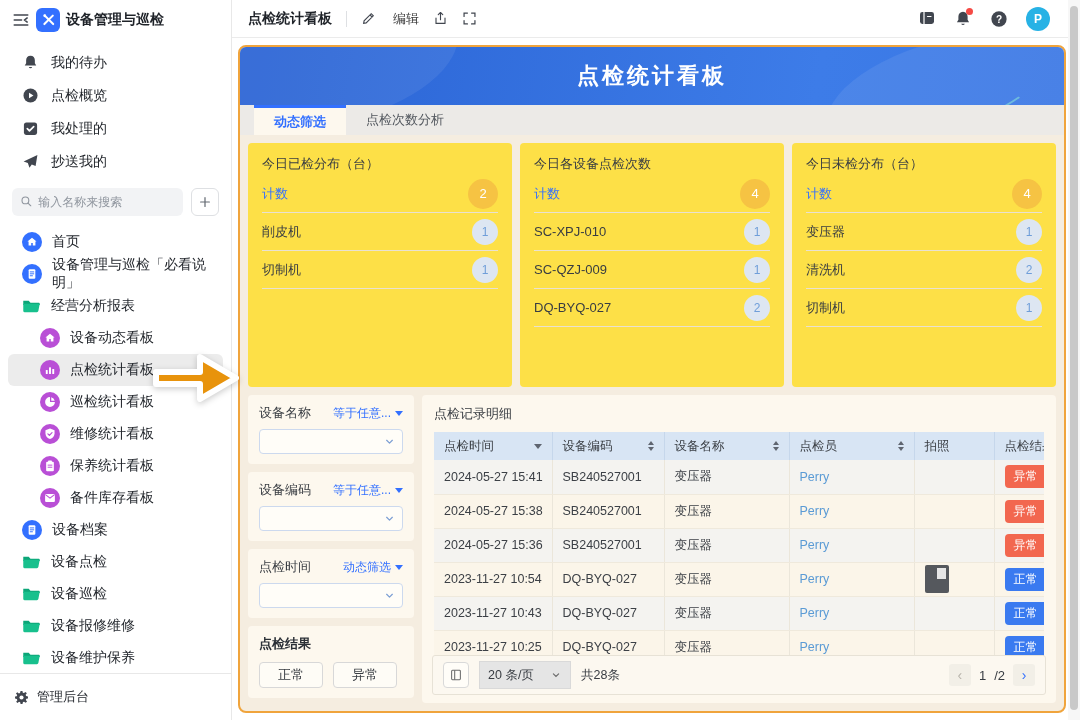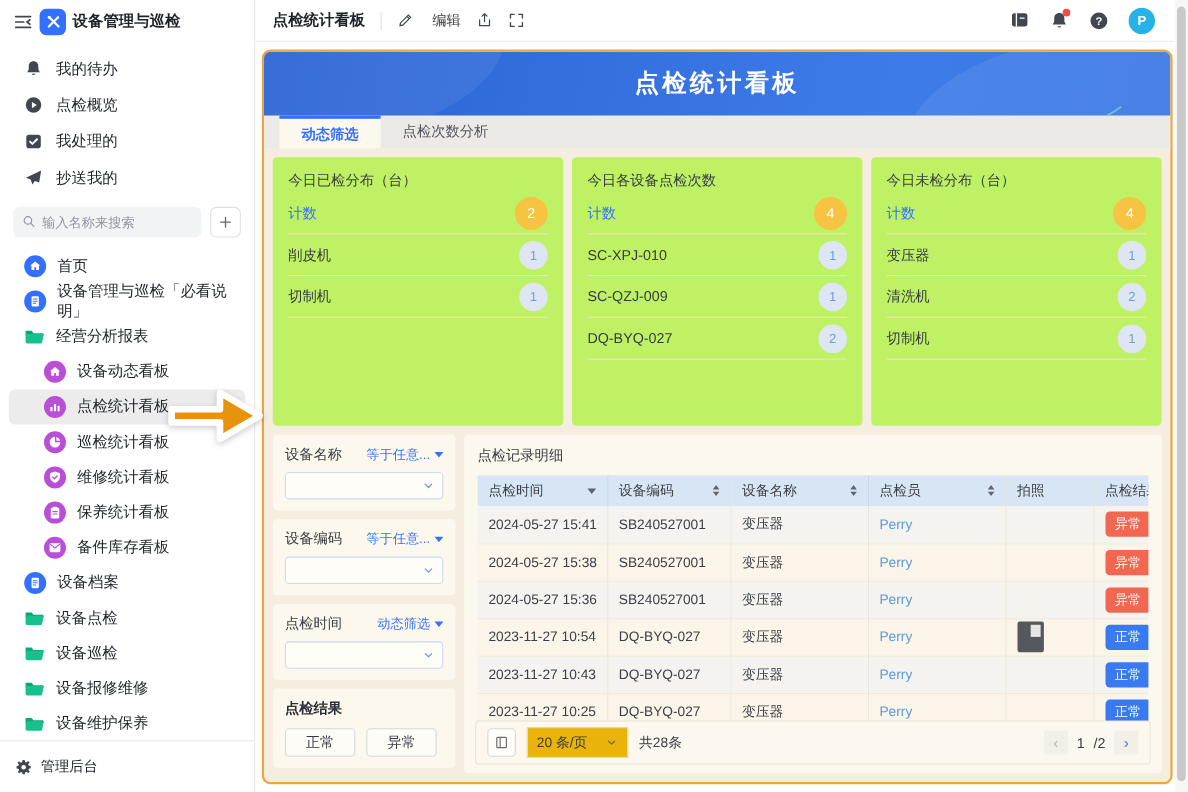--- a/index.html
+++ b/index.html
@@ -57,21 +57,21 @@
   .banner .deco1 { position:absolute; left:-40px; top:-55px; width:260px; height:130px; background:rgba(255,255,255,.07); border-radius:50%; transform:rotate(-12deg); }
   .banner .deco2 { position:absolute; right:-60px; bottom:-70px; width:300px; height:140px; background:rgba(255,255,255,.08); border-radius:50%; transform:rotate(-10deg); }
   .banner .wave { position:absolute; right:30px; top:10px; width:200px; height:70px; border:2px solid transparent; border-bottom-color:rgba(140,235,215,.55); border-radius:50%; transform:rotate(-9deg); }
   .tabbar { height:30px; background:#eceae7; display:flex; align-items:flex-end; padding-left:14px; }
   .tab { height:30px; display:flex; align-items:center; padding:0 20px; font-size:13px; color:#51565d; cursor:pointer; }
   .tab.active { background:#fdf8ee; border-top:3px solid #3370ff; color:#3370ff; font-weight:bold; }
   .content { flex:1; padding:8px; display:flex; flex-direction:column; gap:8px; min-height:0; }
 
   
   .stat-cards { display:grid; grid-template-columns:1fr 1fr 1fr; gap:8px; height:244px; }
-  .stat-card { background:#bef264; border-radius:4px; padding:12px 14px 6px; overflow:hidden; }
+  .stat-card { background:#fde047; border-radius:4px; padding:12px 14px 6px; overflow:hidden; }
   .stat-title { font-size:13px; color:#383c42; margin-bottom:2px; }
   .stat-row { height:38px; display:flex; align-items:center; justify-content:space-between; border-bottom:1px solid #e9e1d1; }
   .stat-label { font-size:13px; color:#383c42; }
   .stat-row.total .stat-label { color:#3370ff; }
   .stat-badge { min-width:26px; height:26px; border-radius:50%; background:#dde6f2; color:#6f9ed9; font-size:12px; display:flex; align-items:center; justify-content:center; }
   .stat-row.total .stat-badge { min-width:30px; height:30px; background:#f6c343; color:#fff; font-size:13px; }
 
   
   .lower { flex:1; display:flex; gap:8px; min-height:0; }
   .filter-col { width:166px; flex:0 0 166px; display:flex; flex-direction:column; gap:8px; }
@@ -105,21 +105,21 @@
   .result-badge { display:inline-block; padding:3px 9px; border-radius:4px; color:#fff; font-size:12px; }
   .result-badge.err { background:#f2674f; }
   .result-badge.ok  { background:#3a7af0; }
   .photo-thumb { width:24px; height:28px; background:#55585d; border-radius:2px; position:relative; cursor:pointer; }
   .photo-thumb::after { content:""; position:absolute; right:3px; top:3px; width:9px; height:11px; background:#e6e6e6; }
 
   
   .pagination { position:absolute; left:10px; right:10px; bottom:8px; height:40px; background:#fcf8f0; border:1px solid #e7e2d6; border-radius:3px; display:flex; align-items:center; gap:10px; padding:0 10px; z-index:10; }
   .pg-tbl-btn { width:26px; height:26px; border:1px solid #d9d9d9; border-radius:4px; background:#fffdf8; display:flex; align-items:center; justify-content:center; cursor:pointer; }
   .pg-tbl-btn svg { width:14px; height:14px; }
-  .page-size { width:92px; height:28px; border:1px solid #d9d9d9; border-radius:0; background:#eab308; display:flex; align-items:center; justify-content:space-between; padding:0 8px; font-size:12.5px; color:#383c42; cursor:pointer; }
+  .page-size { width:92px; height:28px; border:1px solid #d9d9d9; border-radius:0; background:#e5e5e5; display:flex; align-items:center; justify-content:space-between; padding:0 8px; font-size:12.5px; color:#383c42; cursor:pointer; }
   .page-size svg { width:12px; height:12px; }
   .pg-total { font-size:12.5px; color:#383c42; }
   .pg-right { margin-left:auto; display:flex; align-items:center; gap:8px; }
   .pg-nav { width:22px; height:22px; border-radius:3px; background:#f2efe7; display:flex; align-items:center; justify-content:center; font-size:14px; cursor:pointer; }
   .pg-prev { color:#b8b4ac; }
   .pg-next { color:#3370ff; }
   .pg-cur, .pg-suffix { font-size:13px; color:#383c42; }
 
   
   .watermark { position:absolute; right:12px; bottom:16px; display:flex; align-items:center; gap:12px; z-index:30; opacity:.85; pointer-events:none; }

